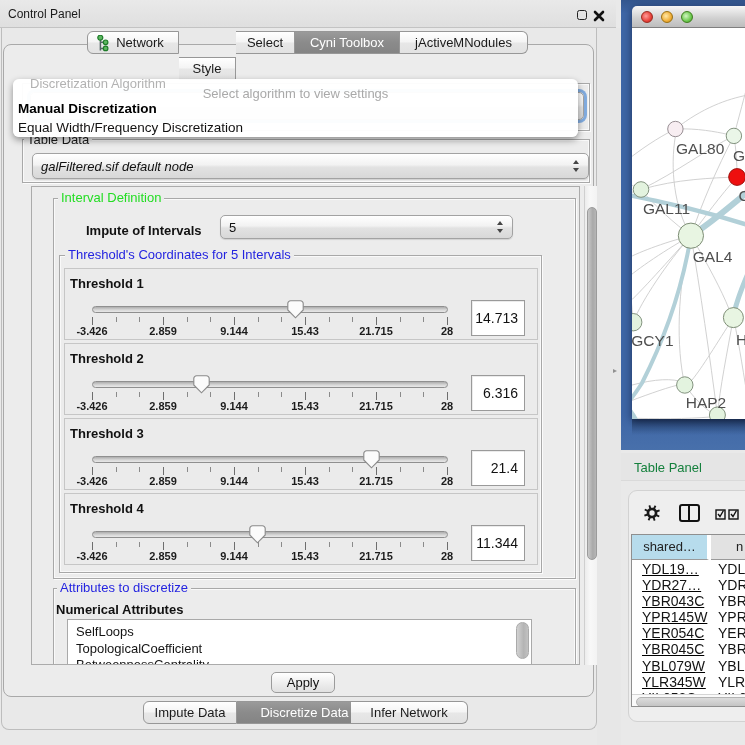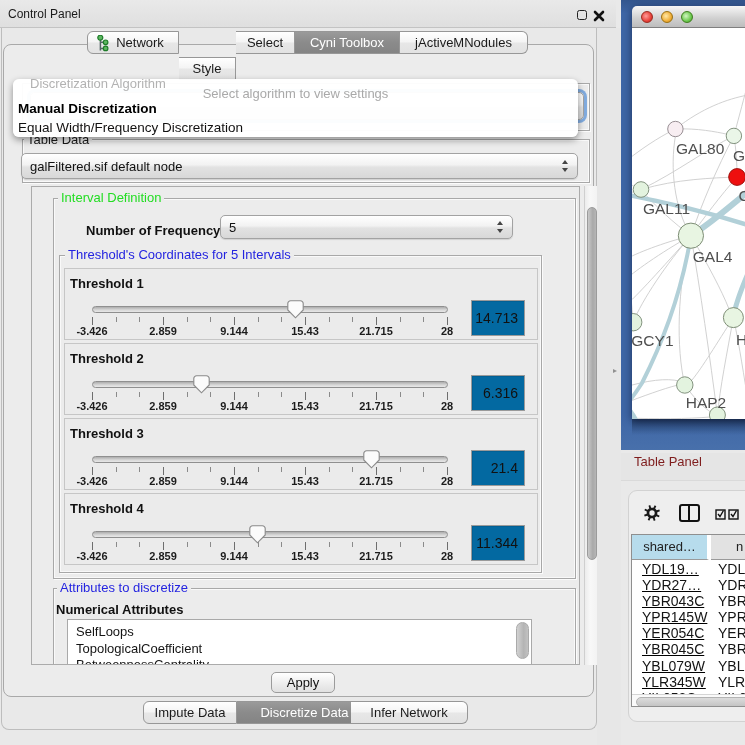--- a/index.html
+++ b/index.html
@@ -15,21 +15,21 @@
 .updown { position:absolute; right:7px; top:50%; transform:translateY(-50%); width:9px; height:14px; }
 .updown:before { content:""; position:absolute; left:1px; top:1px; border-left:3.5px solid transparent; border-right:3.5px solid transparent; border-bottom:4.5px solid #444; }
 .updown:after { content:""; position:absolute; left:1px; bottom:1px; border-left:3.5px solid transparent; border-right:3.5px solid transparent; border-top:4.5px solid #444; }
 .tabseg { position:absolute; top:0; height:23px; border:1px solid #979797; border-left:none;
   background:linear-gradient(180deg,#ffffff 0%,#f4f4f4 48%,#e7e7e7 52%,#e2e2e2 100%);
   font-size:13px; color:#1a1a1a; text-align:center; line-height:21px; }
 .tabseg.sel { background:linear-gradient(180deg,#9a9a9a 0%,#8b8b8b 50%,#848484 100%); color:#fff; }
 .tlabel { position:absolute; font-size:11px; font-weight:bold; color:#1c1c1c; transform:translateX(-50%); }
 .thblock { position:absolute; left:32px; width:474px; height:72px; border:1px solid #c6c6c6; background:#ebebeb; }
 .groove { position:absolute; left:27px; top:37px; width:356px; height:7px; border:1px solid #8f8f8f; border-radius:4px; background:linear-gradient(180deg,#adadad,#d8d8d8 60%,#e8e8e8); }
-.vbox { position:absolute; left:406px; top:31px; width:54px; height:36px; background:#0369a1; border:1px solid #9a9a9a; box-shadow: inset 1px 1px 0 rgba(0,0,0,.08); font-size:14px; color:#111; text-align:right; line-height:34px; padding-right:6px; }
+.vbox { position:absolute; left:406px; top:31px; width:54px; height:36px; background:#ffffff; border:1px solid #9a9a9a; box-shadow: inset 1px 1px 0 rgba(0,0,0,.08); font-size:14px; color:#111; text-align:right; line-height:34px; padding-right:6px; }
 .btitle { position:absolute; left:5px; top:7px; font-size:13px; font-weight:bold; color:#111;text-align:right; }
 .thumb { position:absolute; top:31px; width:17px; height:19px; }
 .ticks { position:absolute; left:27px; top:48px; width:357px; height:5px;
   background:repeating-linear-gradient(90deg,#8a8a8a 0 1px,transparent 1px 23.667px); }
 .mt { position:absolute; top:48px; width:1px; height:8px; background:#6e6e6e; }
 .tlabel { top:56px; }
 .row { height:16.1px; font-size:14px; color:#141414; white-space:nowrap; }
 </style>
 </head>
 <body>
@@ -61,31 +61,31 @@
     <div class="tabseg sel" style="left:208px; width:105px;">Cyni Toolbox</div>
     <div class="tabseg" style="left:313px; width:128px; border-radius:0 6px 6px 0;">jActiveMNodules</div>
   </div>
 
   <div class="abs etched" style="left:22px; top:83px; width:568px; height:48px;"></div>
 
   <div class="combo" style="left:30px; top:92px; width:554px; height:28px; box-shadow:0 0 0 3px rgba(110,160,220,.85);"></div>
 
   <div class="abs etched" style="left:22px; top:139px; width:568px; height:44px;"></div>
   <div class="glabel" style="left:24px; top:133px; color:#1a1a1a;">Table Data</div>
-  <div class="combo" style="left:21px; top:153px; width:557px; height:26px;">
+  <div class="combo" style="left:32px; top:153px; width:557px; height:26px;font-style:italic;">
     <div class="txt">galFiltered.sif default node</div>
       <div class="updown"></div>
   </div>
 
   <div class="abs" style="left:31px; top:186px; width:549px; height:479px; border:1px solid #ababab; background:#ececec; overflow:hidden;">
     <div class="abs" style="left:0; top:0; width:549px; height:560px;">
 
       <div class="abs etched" style="left:21px; top:11px; width:523px; height:381px;"></div>
       <div class="glabel" style="left:26px; top:4px; color:#23dd23;">Interval Definition</div>
-      <div class="abs" style="left:54px; top:36px; font-size:13px; font-weight:bold; color:#111;">Number of Frequency</div>
+      <div class="abs" style="left:54px; top:36px; font-size:13px; font-weight:bold; color:#111;">Impute of Intervals</div>
       <div class="combo" style="left:188px; top:28px; width:293px; height:24px;">
         <div class="txt">5</div>
           <div class="updown"></div>
       </div>
 
       <div class="abs etched" style="left:27px; top:68px; width:483px; height:318px;"></div>
       <div class="glabel" style="left:33px; top:61px; color:#2424e0;">Threshold's Coordinates for 5 Intervals</div>
 
       <div class="thblock" style="top:81px;">
         <div class="btitle">Threshold 1</div>
@@ -277,21 +277,21 @@
           <text x="103.9" y="316.8">H</text>
           <text x="53.7" y="380.2">HAP2</text>
         </g>
       </svg>
     </div>
   </div>
 </div>
 
 <div class="abs" style="left:621px; top:450px; width:124px; height:295px; background:#e9e9e9;">
   <div class="abs" style="left:0; top:3px; width:124px; height:28px; background:#e5e5e5; border-bottom:1px solid #dadada;">
-    <div class="abs" style="left:13px; top:1px; font-size:13px; color:#7f1d1d;">Table Panel</div>
+    <div class="abs" style="left:13px; top:7px; font-size:13px; color:#15803d;">Table Panel</div>
   </div>
 
   <div class="abs" style="left:7px; top:40px; width:130px; height:232px; background:#eeeeee; border:1px solid #d2d2d2; border-radius:9px;"></div>
 
   <svg class="abs" style="left:22px; top:54px;" width="18" height="18" viewBox="0 0 18 18">
     <path d="M14.33 8.14 L14.22 10.39 L16.64 11.70 L15.86 13.30 L13.38 12.16 L11.71 13.67 L12.49 16.31 L10.81 16.90 L9.86 14.33 L7.61 14.22 L6.30 16.64 L4.70 15.86 L5.84 13.38 L4.33 11.71 L1.69 12.49 L1.10 10.81 L3.67 9.86 L3.78 7.61 L1.36 6.30 L2.14 4.70 L4.62 5.84 L6.29 4.33 L5.51 1.69 L7.19 1.10 L8.14 3.67 L10.39 3.78 L11.70 1.36 L13.30 2.14 L12.16 4.62 L13.67 6.29 L16.31 5.51 L16.90 7.19 Z" fill="#1a1a1a"></path>
     <circle cx="9" cy="9" r="2.7" fill="#eeeeee"></circle>
   </svg>
   <div class="abs" style="left:58px; top:54px; width:21px; height:18px; border:2.5px solid #111; border-radius:3px;">
     <div class="abs" style="left:6.5px; top:0; width:2.5px; height:100%; background:#111;"></div>

